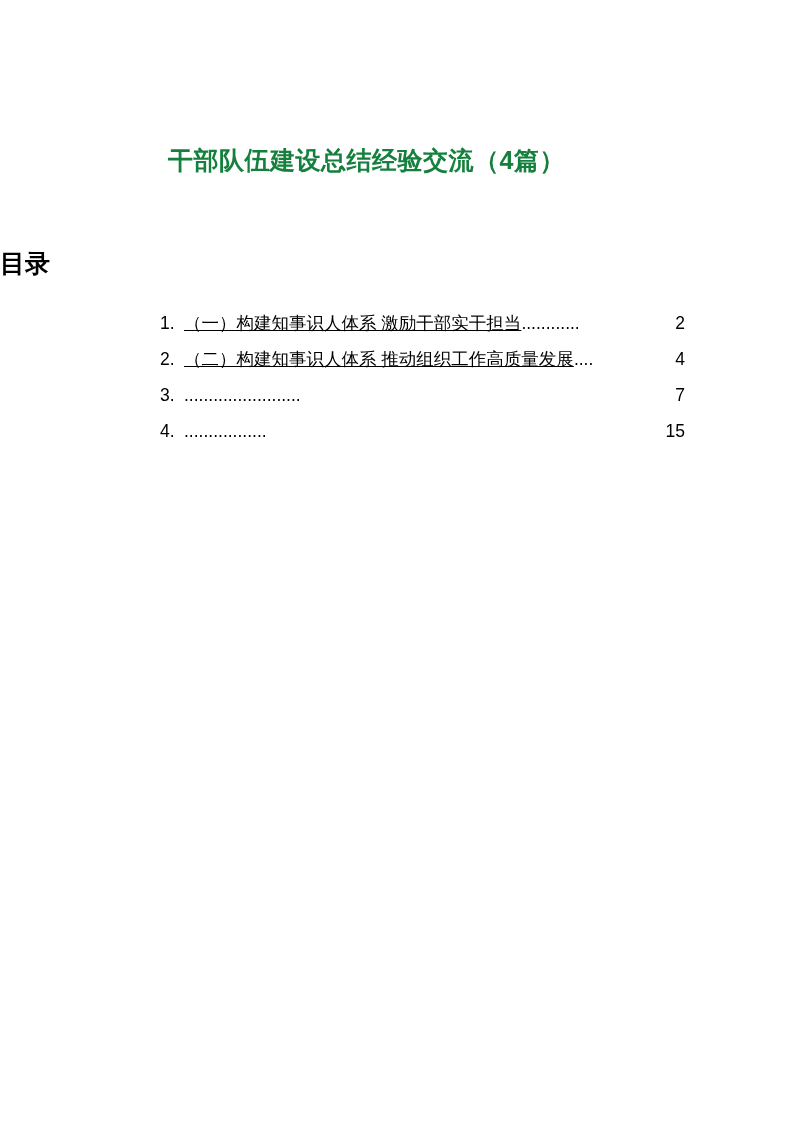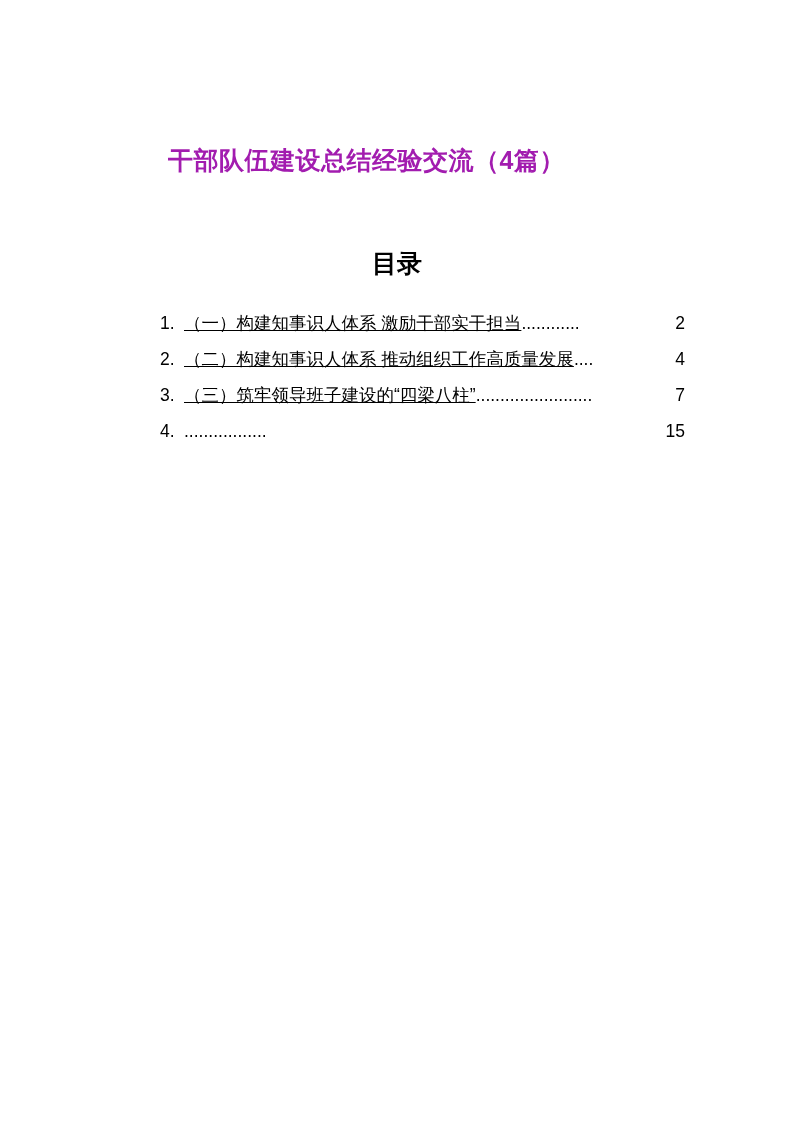--- a/index.html
+++ b/index.html
@@ -24,29 +24,28 @@
   }
   .doc-title {
     position: absolute;
     left: 168px;
     top: 143px;
     width: 520px;
     font-size: 25px;
     font-weight: bold;
     letter-spacing: 0.5px;
     line-height: 34px;
-    color: #a21caf;
+    color: #15803d;
     font-family: "Liberation Sans", sans-serif;
   }
   .toc-heading {
     position: absolute;
     left: 0;
     top: 247px;
     width: 794px;
-    text-align: center;
     font-size: 25px;
     font-weight: bold;
     font-family: "Liberation Serif", serif;
     color: #000;
   }
   .toc-list {
     position: absolute;
     left: 160px;
     top: 305px;
     width: 525px;
@@ -103,21 +102,20 @@
 
     <div class="toc-row">
       <span class="toc-num">2.</span>
       <span class="toc-label">（二）构建知事识人体系  推动组织工作高质量发展</span>
       <span class="toc-dots">....</span>
       <span class="toc-page">4</span>
     </div>
 
     <div class="toc-row">
       <span class="toc-num">3.</span>
-      <span class="toc-label">（三）筑牢领导班子建设的“四梁八柱”</span>
       <span class="toc-dots">........................</span>
       <span class="toc-page">7</span>
     </div>
 
     <div class="toc-row">
       <span class="toc-num">4.</span>
       <span class="toc-dots">.................</span>
       <span class="toc-page">15</span>
     </div>
 

